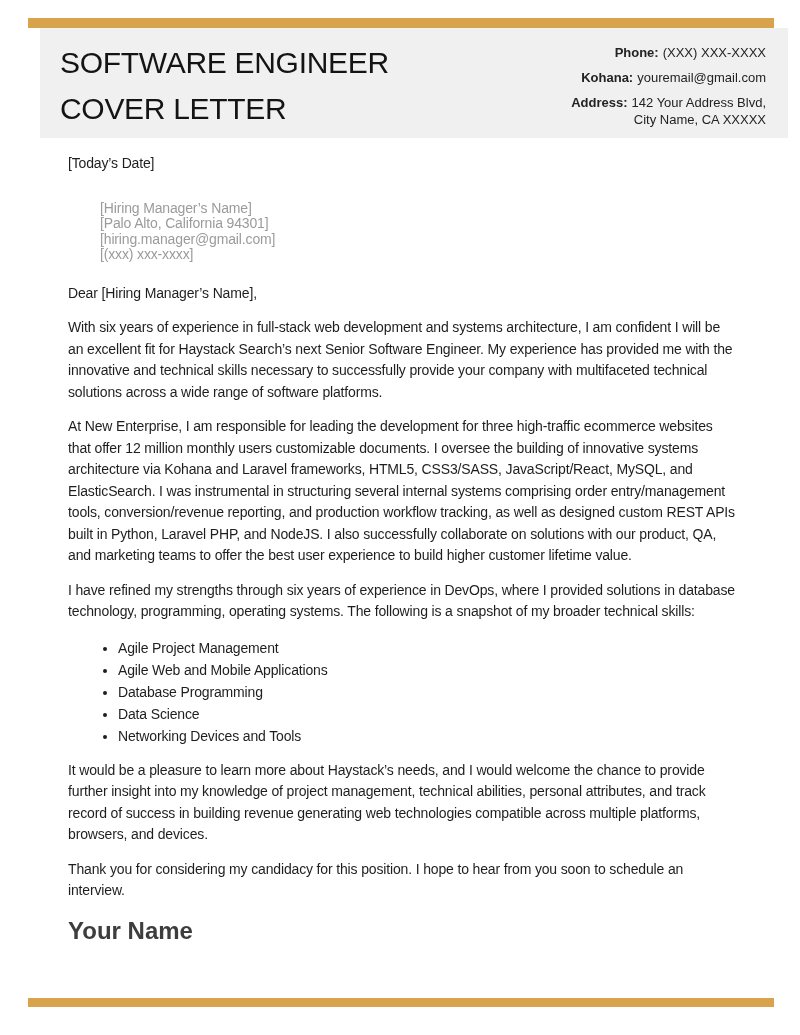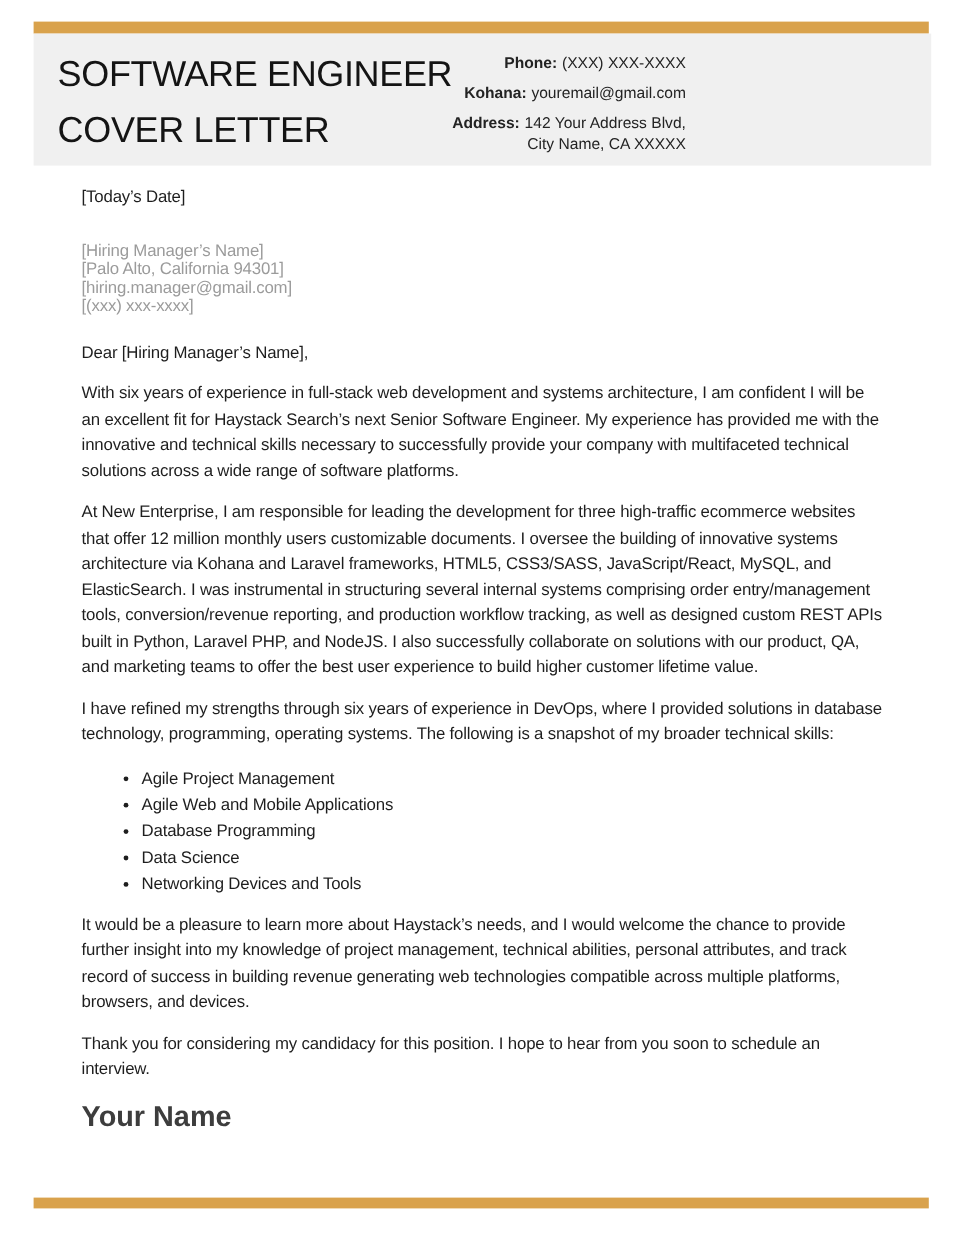--- a/index.html
+++ b/index.html
@@ -11,43 +11,43 @@
     color:#1e1e1e;
     overflow:hidden;
   }
   .accent-bar {
     position:absolute; left:28px; width:746px; height:10px;
     background:#d9a24c;
   }
   .accent-bar.top { top:18px; }
   .accent-bar.bottom { top:998px; height:9px; }
   .header-block {
-    position:absolute; left:28px; top:28px; width:748px; height:110px;
+    position:absolute; left:40px; top:28px; width:748px; height:110px;
     background:#f0f0f0;
     box-sizing:border-box;
-    display:flex; justify-content:flex-start;
+    display:flex; justify-content:space-between;
     padding:10px 22px 0 20px;
   }
   .page-title {
     font-size:30px; line-height:46px; font-weight:500;
     color:#141414; letter-spacing:-0.3px; margin-top:2px;
   }
   .contact-info {
     text-align:right; font-size:13px; line-height:17px;
     color:#232323; margin-top:6px;
   }
   .contact-row { margin-bottom:8px; }
   .contact-row .label { font-weight:bold; margin-right:4px; }
   .letter-body {
     position:absolute; left:68px; top:138px; width:668px;
     font-size:14px; line-height:21.5px; letter-spacing:-0.15px;
   }
   .date-line { margin-top:15px; }
   .recipient-block {
-    margin-top:26px; color:#9b9b9b; line-height:15.5px;
+    margin-top:26px; color:#9b9b9b; line-height:15.5px;margin-left:32px;
   }
   .salutation { margin-top:20px; }
   .body-paragraph { margin:13px 0 0 0; }
   .skills-list {
     margin:14px 0 0 0; padding-left:50px; list-style:disc;
   }
   .skills-list li { line-height:22px; }
   .signoff { margin-top:20px; }
   .signature {
     margin-top:18px; font-size:24px; font-weight:bold; color:#3d3d3d;

